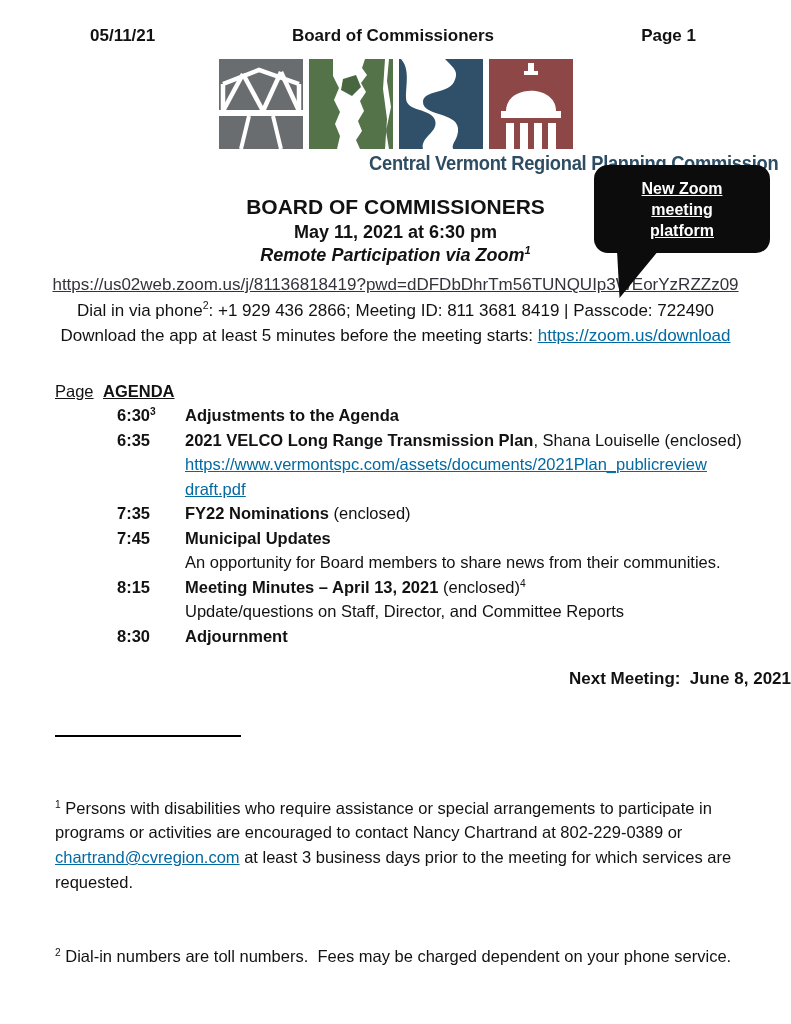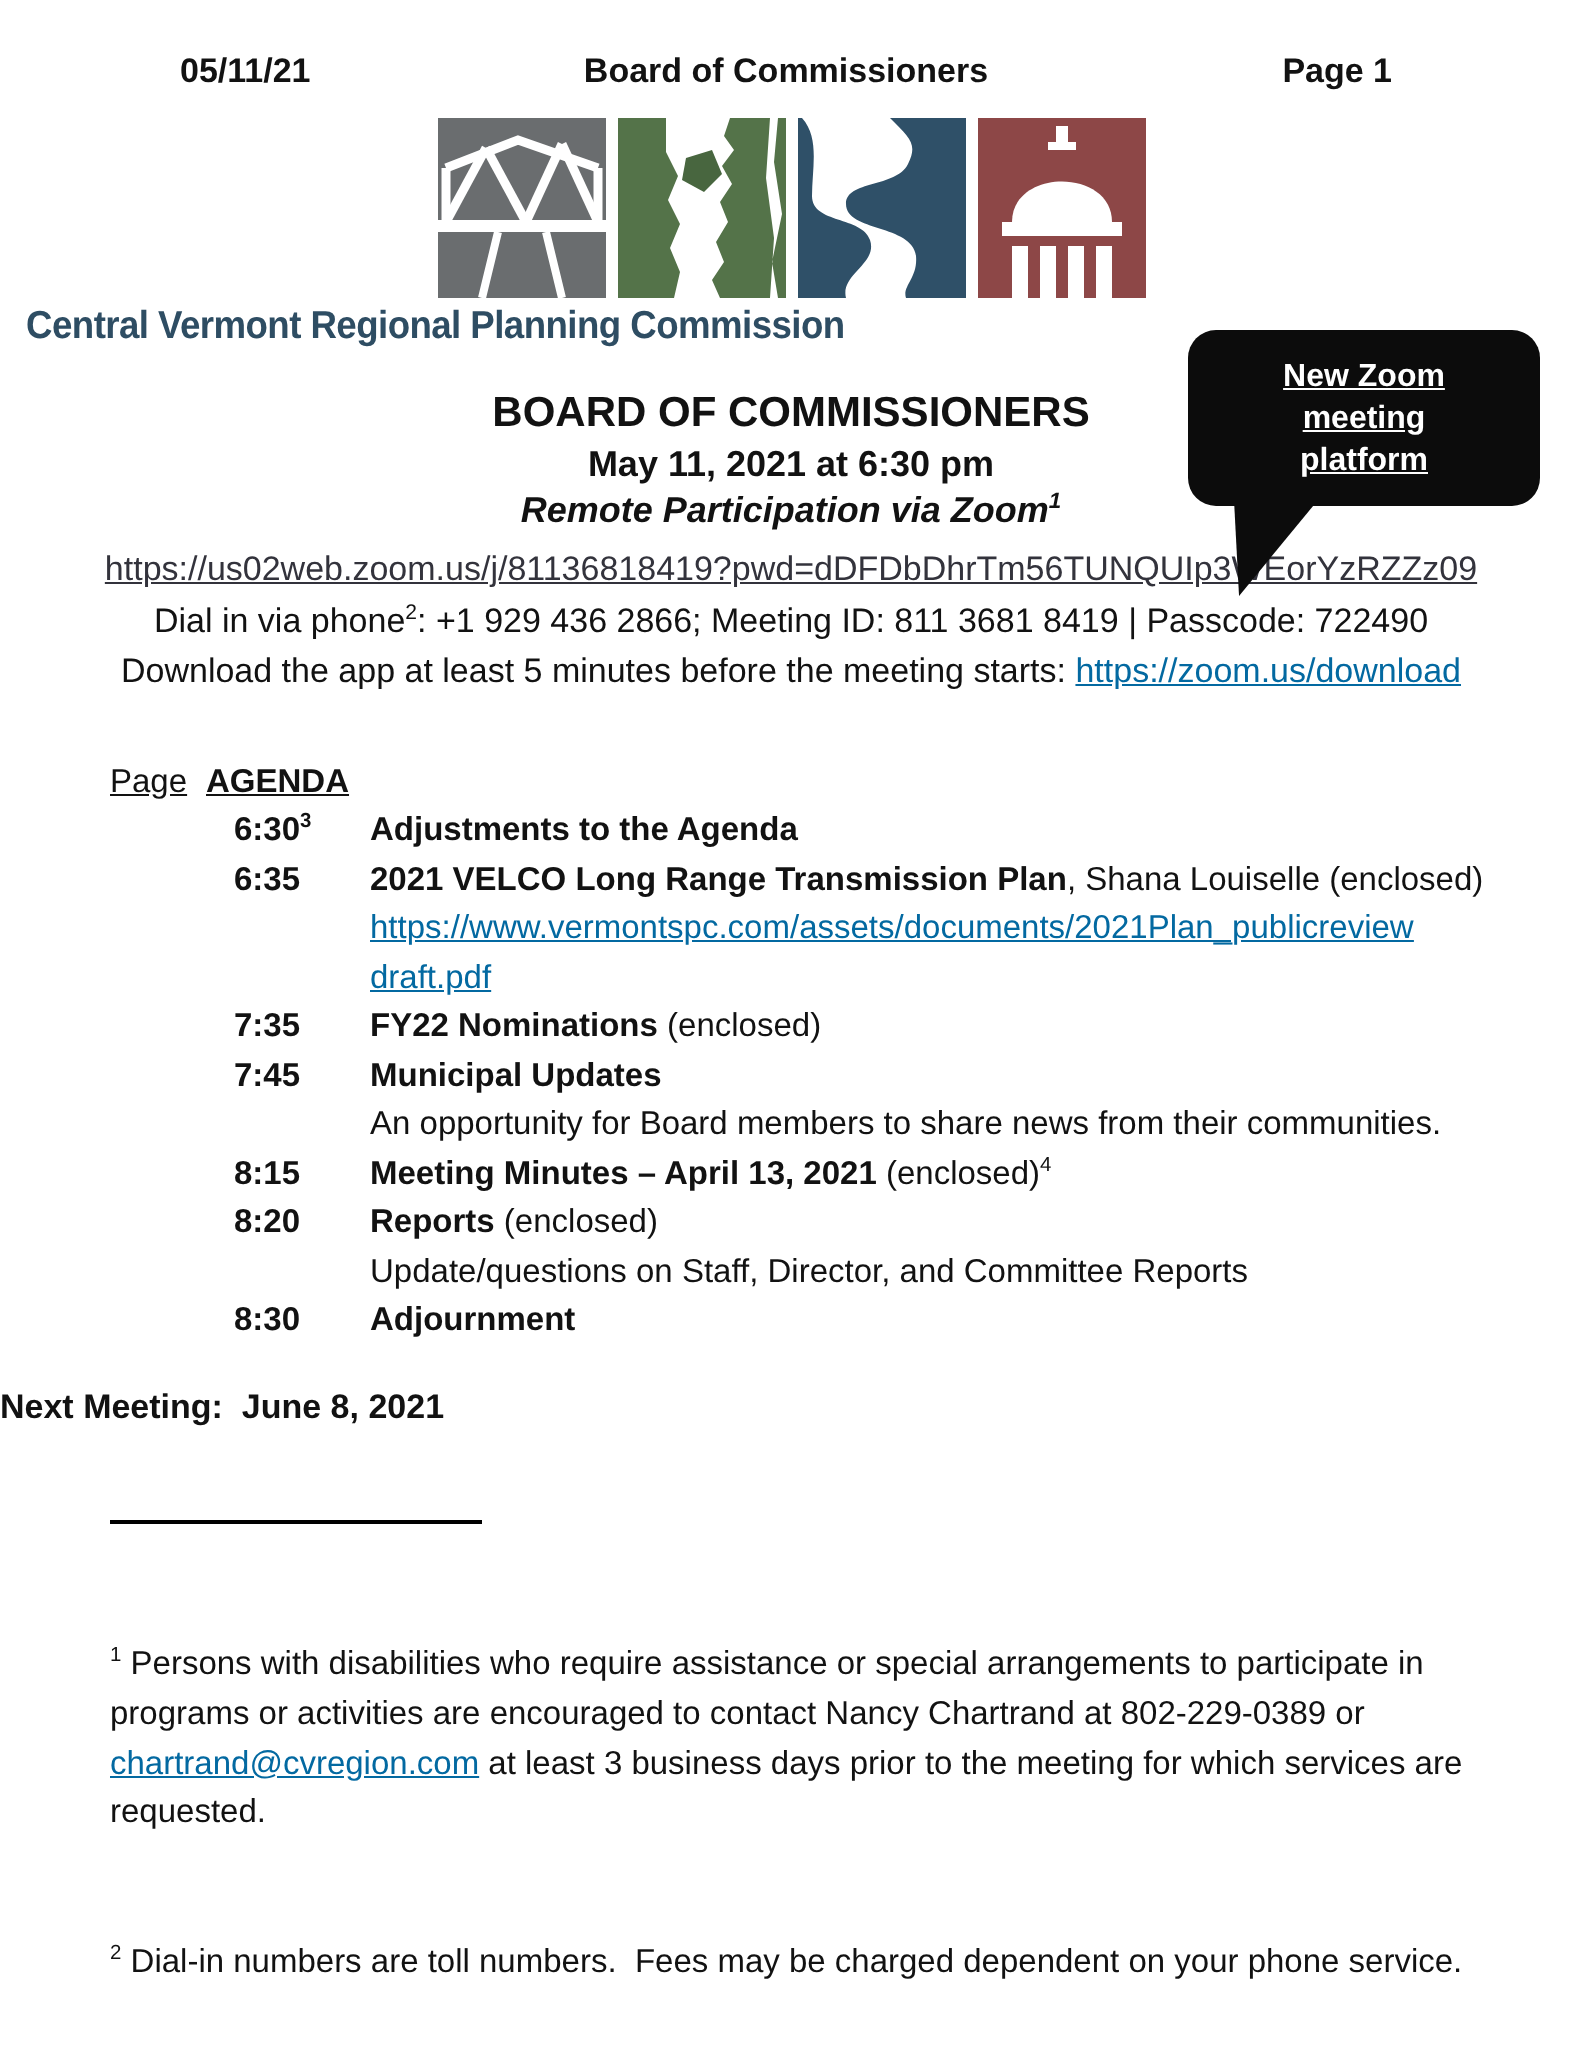--- a/index.html
+++ b/index.html
@@ -10,21 +10,21 @@
   }
   sup{font-size:62%;vertical-align:super;line-height:0;}
   a{cursor:pointer;}
 
   
   .doc-header{display:grid;grid-template-columns:1fr auto 1fr;
     padding:26px 95px 0 90px;font-weight:bold;font-size:17px;}
   .doc-header .right{text-align:right;}
 
   
-  .logo-wrap{margin-top:13px;text-align:left;}
+  .logo-wrap{margin-top:13px;text-align:right;}
   .tiles{display:flex;justify-content:center;gap:6px;}
   .tile{width:84px;height:90px;display:block;}
   .tagline{display:inline-block;font-weight:bold;font-size:19.5px;color:#2e4d63;
     letter-spacing:-0.3px;transform:scaleX(.94);margin-top:3px;white-space:nowrap;}
 
   
   .callout{position:absolute;left:594px;top:165px;width:176px;height:88px;
     background:#0c0c0c;border-radius:14px;color:#fff;font-weight:bold;font-size:16px;
     line-height:21px;display:flex;align-items:center;justify-content:center;text-align:center;z-index:5;text-decoration:underline;}
   .callout-inner{width:112px;}
@@ -45,21 +45,21 @@
   
   .agenda{margin:30px 45px 0 55px;font-size:16.5px;line-height:24.5px;}
   .agenda-head{display:flex;}
   .page-col{width:48px;text-decoration:underline;}
   .agenda-label{font-weight:bold;text-decoration:underline;}
   .arow{display:grid;grid-template-columns:130px 1fr;}
   .arow .time{padding-left:62px;font-weight:bold;}
   .b{font-weight:bold;margin-top:24px;}
   .link-line{display:block;text-decoration:underline;}
 
-  .next-meeting{text-align:left;font-weight:bold;font-size:17px;margin-top:21px;white-space:pre;}
+  .next-meeting{text-align:right;font-weight:bold;font-size:17px;margin-top:21px;white-space:pre;}
 
   
   .fn-divider{width:186px;border:none;border-top:2px solid #000;margin:46px 0 9px 55px;}
   .footnotes{margin:0 48px 0 55px;font-size:16.5px;line-height:24.8px;white-space:pre-wrap;}
 </style>
 </head>
 <body>
 
 <div>
 
@@ -170,24 +170,20 @@
     </div>
     <div class="arow">
       <span class="time"></span>
       <span>An opportunity for Board members to share news from their communities.</span>
     </div>
     <div class="arow">
       <span class="time">8:15</span>
       <span><span class="b">Meeting Minutes – April 13, 2021</span><span> (enclosed)</span><sup>4</sup></span>
     </div>
     <div class="arow">
-      <span class="time">8:20</span>
-      <span><span class="b">Reports</span><span> (enclosed)</span></span>
-    </div>
-    <div class="arow">
       <span class="time"></span>
       <span>Update/questions on Staff, Director, and Committee Reports</span>
     </div>
     <div class="arow">
       <span class="time">8:30</span>
       <span><span class="b">Adjournment</span></span>
     </div>
   </div>
 
   <div class="next-meeting">Next Meeting:  June 8, 2021</div>

